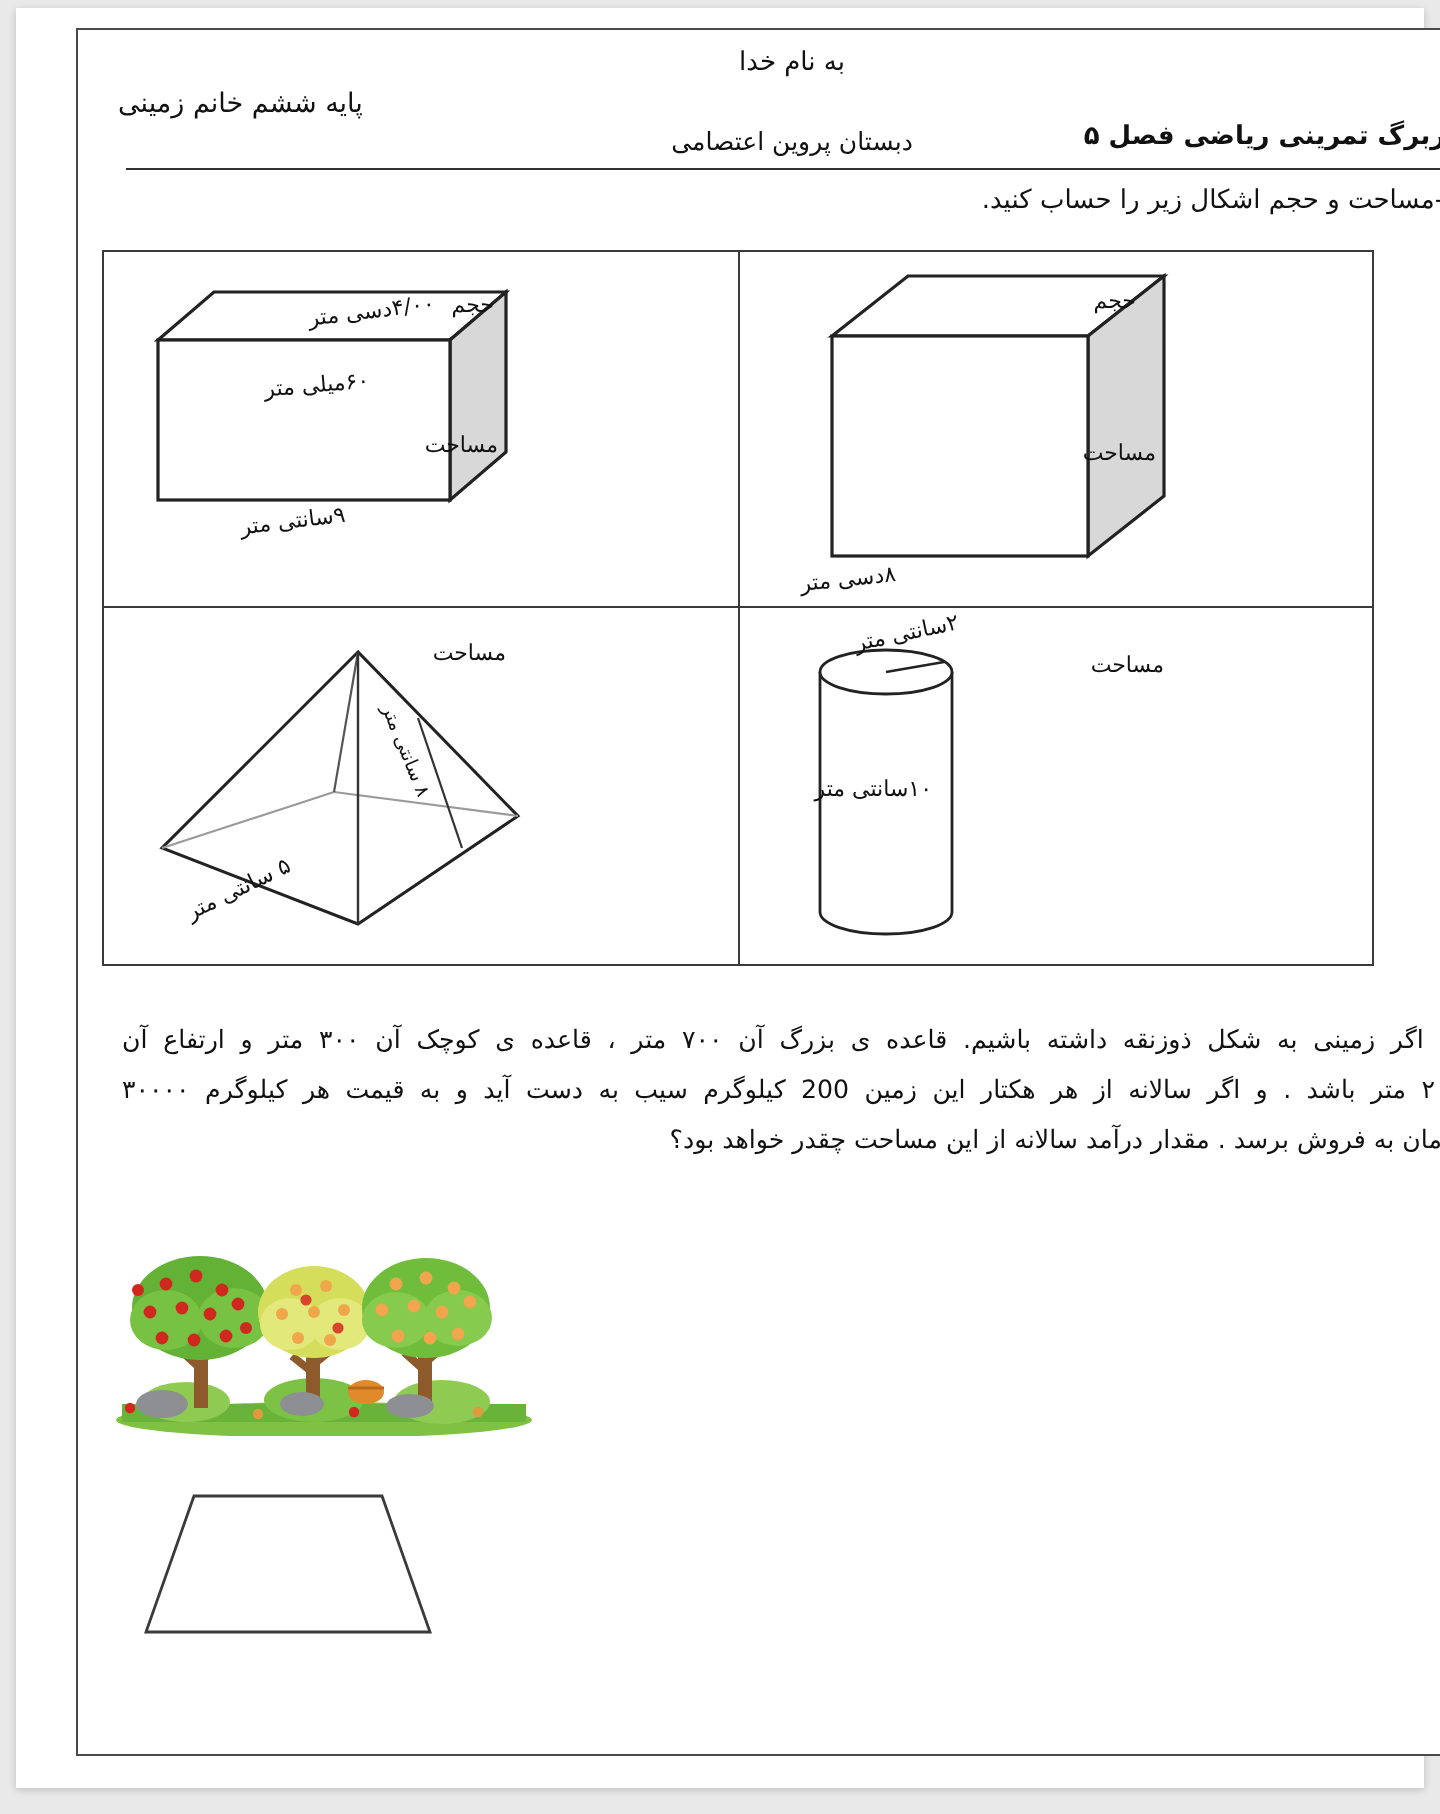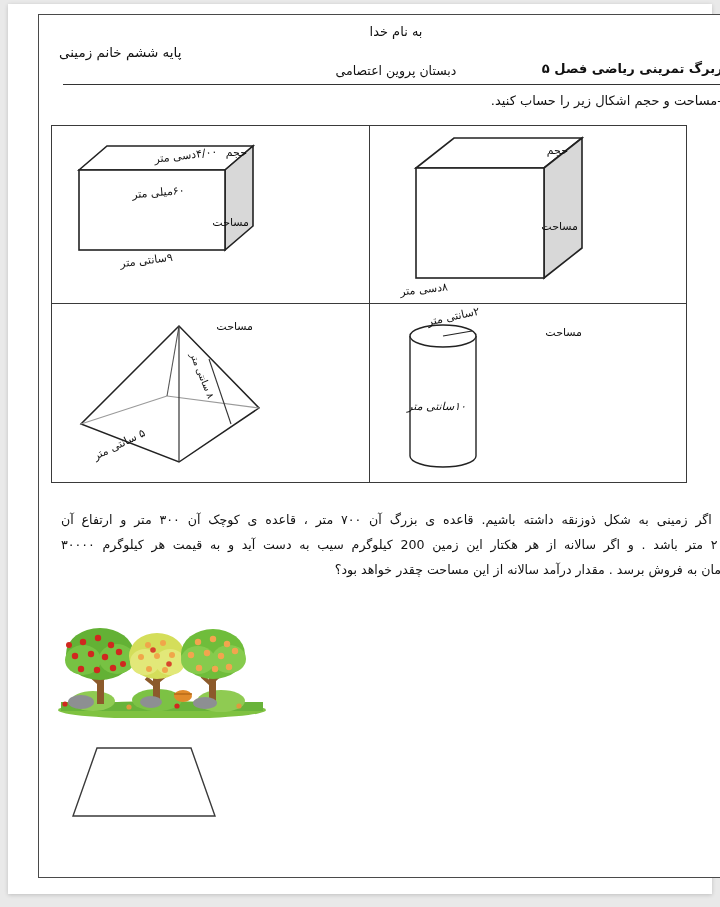--- a/index.html
+++ b/index.html
@@ -139,21 +139,21 @@
       <div class="cell bl">
         <svg width="300" height="178" viewBox="0 0 300 178">
           <path d="M24,32 L24,152" stroke="#222" stroke-width="1.4" fill="none"></path>
           <path d="M90,32 L90,152" stroke="#222" stroke-width="1.4" fill="none"></path>
           <ellipse cx="57" cy="32" rx="33" ry="11" fill="#ffffff" stroke="#222" stroke-width="1.4"></ellipse>
           <path d="M24,152 A33,11 0 0 0 90,152" stroke="#222" stroke-width="1.4" fill="none"></path>
           <line x1="57" y1="32" x2="86" y2="27" stroke="#222" stroke-width="1.2"></line>
         </svg>
         <div class="lbl" style="right:104px;top:22px;">مساحت</div>
         <div class="lbl" style="right:206px;top:6px;transform:rotate(-12deg);">۲سانتی متر</div>
-        <div class="lbl" style="right:220px;top:96px;font-style:italic;">۱۰سانتی متر</div>
+        <div class="lbl" style="right:220px;top:84px;">۱۰سانتی متر</div>
       </div>
 
       <div class="cell">
         <svg width="310" height="178" viewBox="0 0 310 178">
           <polygon points="120,22 22,120 120,158 200,104" fill="#ffffff" stroke="#222" stroke-width="1.5"></polygon>
           <line x1="22" y1="120" x2="108" y2="92" stroke="#9a9a9a" stroke-width="1.1"></line>
           <line x1="108" y1="92" x2="200" y2="104" stroke="#9a9a9a" stroke-width="1.1"></line>
           <line x1="120" y1="22" x2="108" y2="92" stroke="#555" stroke-width="1.1"></line>
           <line x1="120" y1="22" x2="120" y2="158" stroke="#333" stroke-width="1.2"></line>
           <line x1="150" y1="55" x2="172" y2="120" stroke="#333" stroke-width="1.1"></line>

